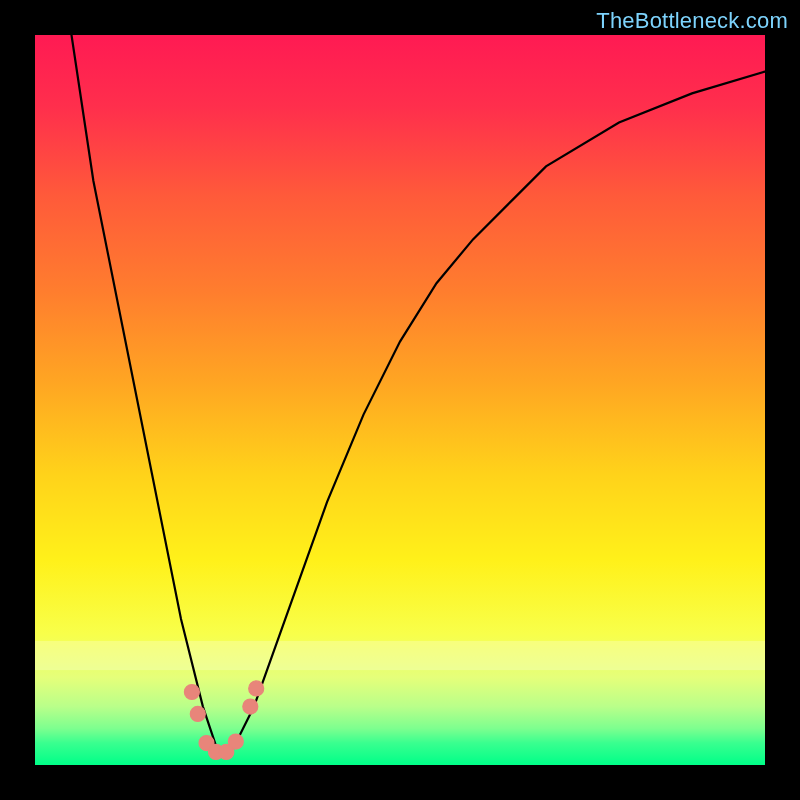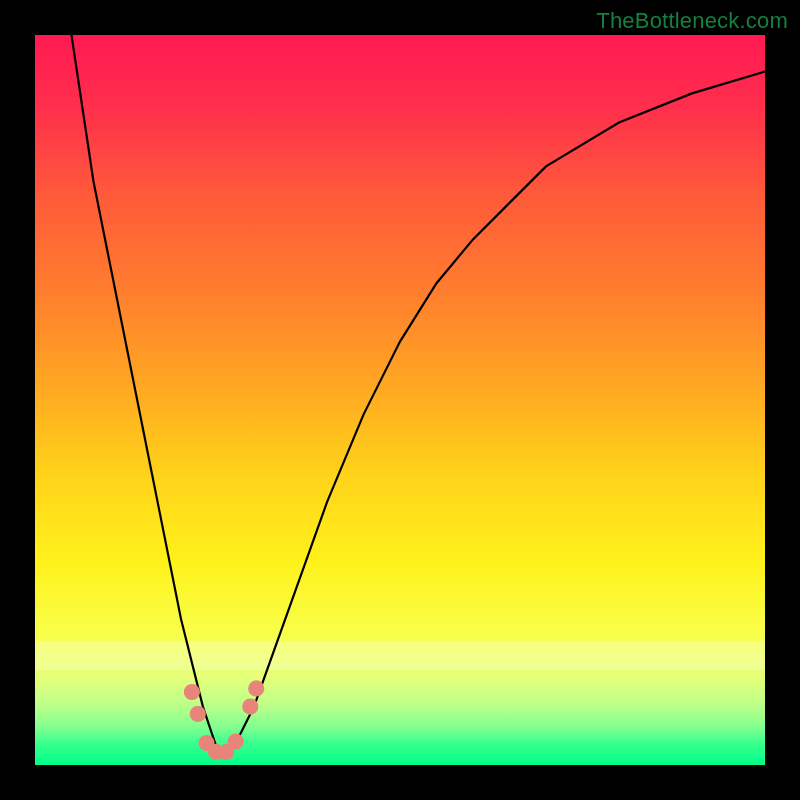--- a/index.html
+++ b/index.html
@@ -25,21 +25,21 @@
     top: 0;
     width: 730px;
     height: 730px;
   }
   .watermark {
     position: absolute;
     top: 8px;
     right: 12px;
     font-family: Arial, Helvetica, sans-serif;
     font-size: 22px;
-    color: #15803d;
+    color: #7dd3fc;
     z-index: 50;
     letter-spacing: 0.2px;
   }
   svg.curve-overlay {
     position: absolute;
     left: 0;
     top: 0;
     width: 730px;
     height: 730px;
     z-index: 10;

